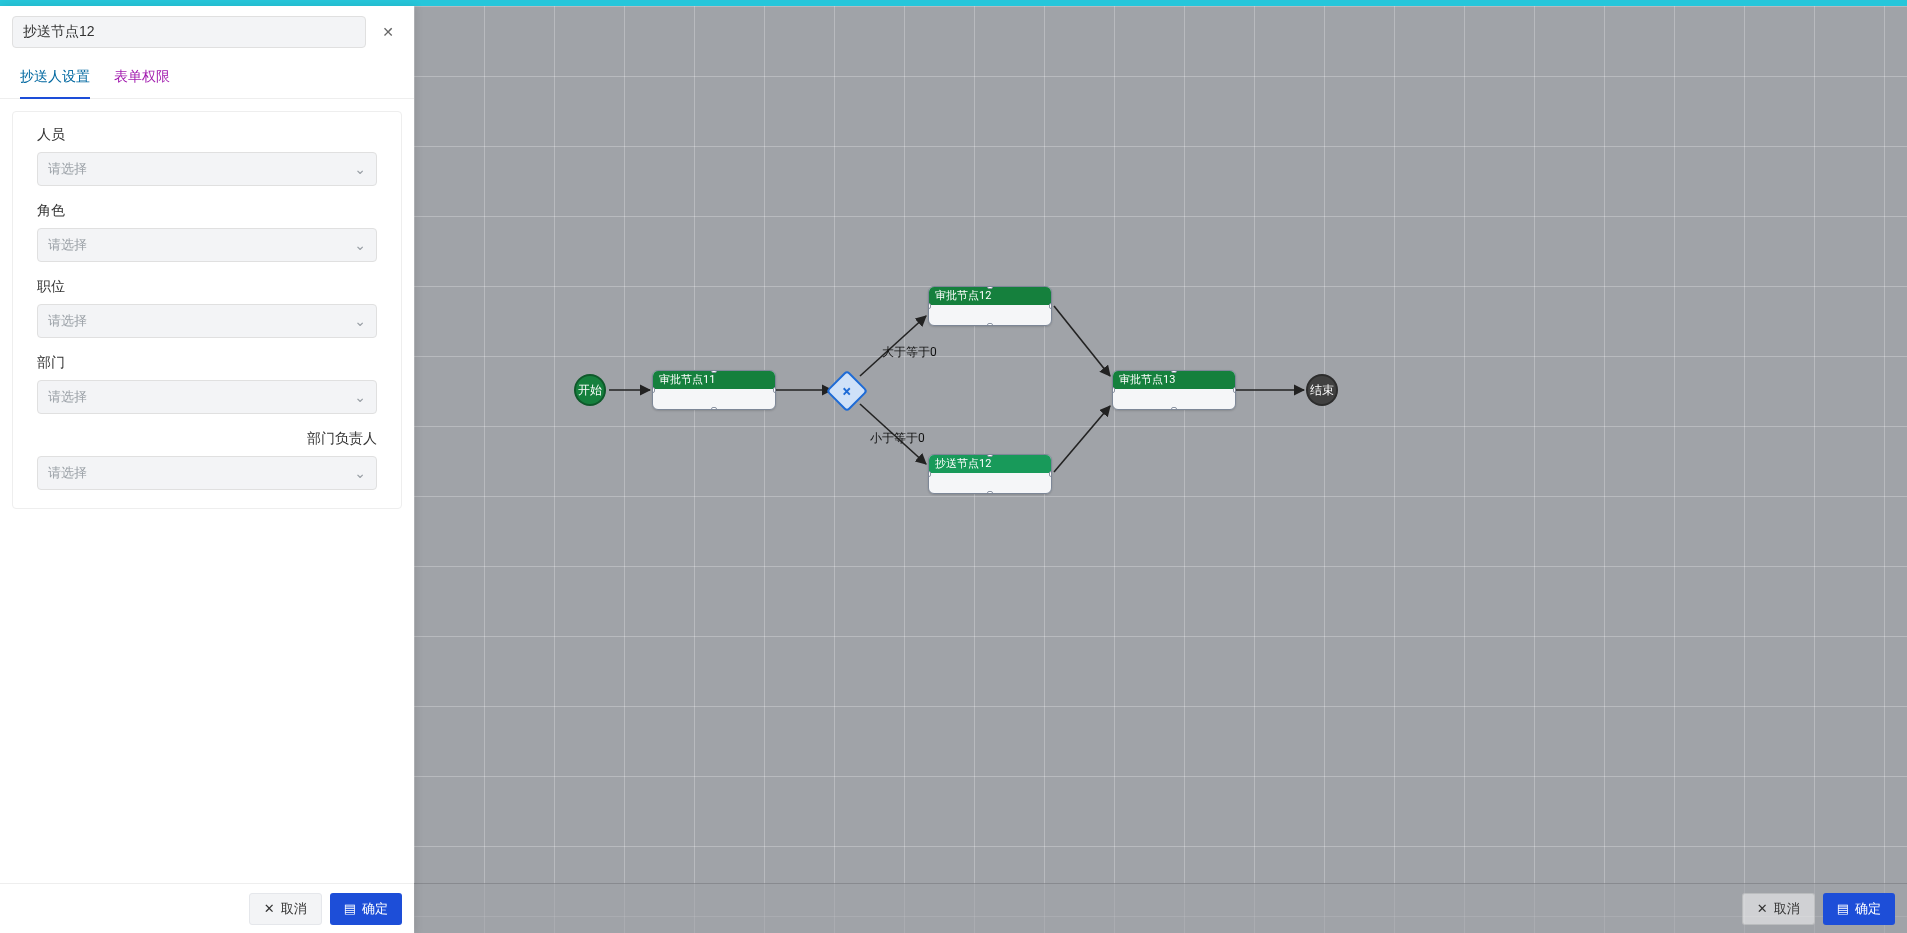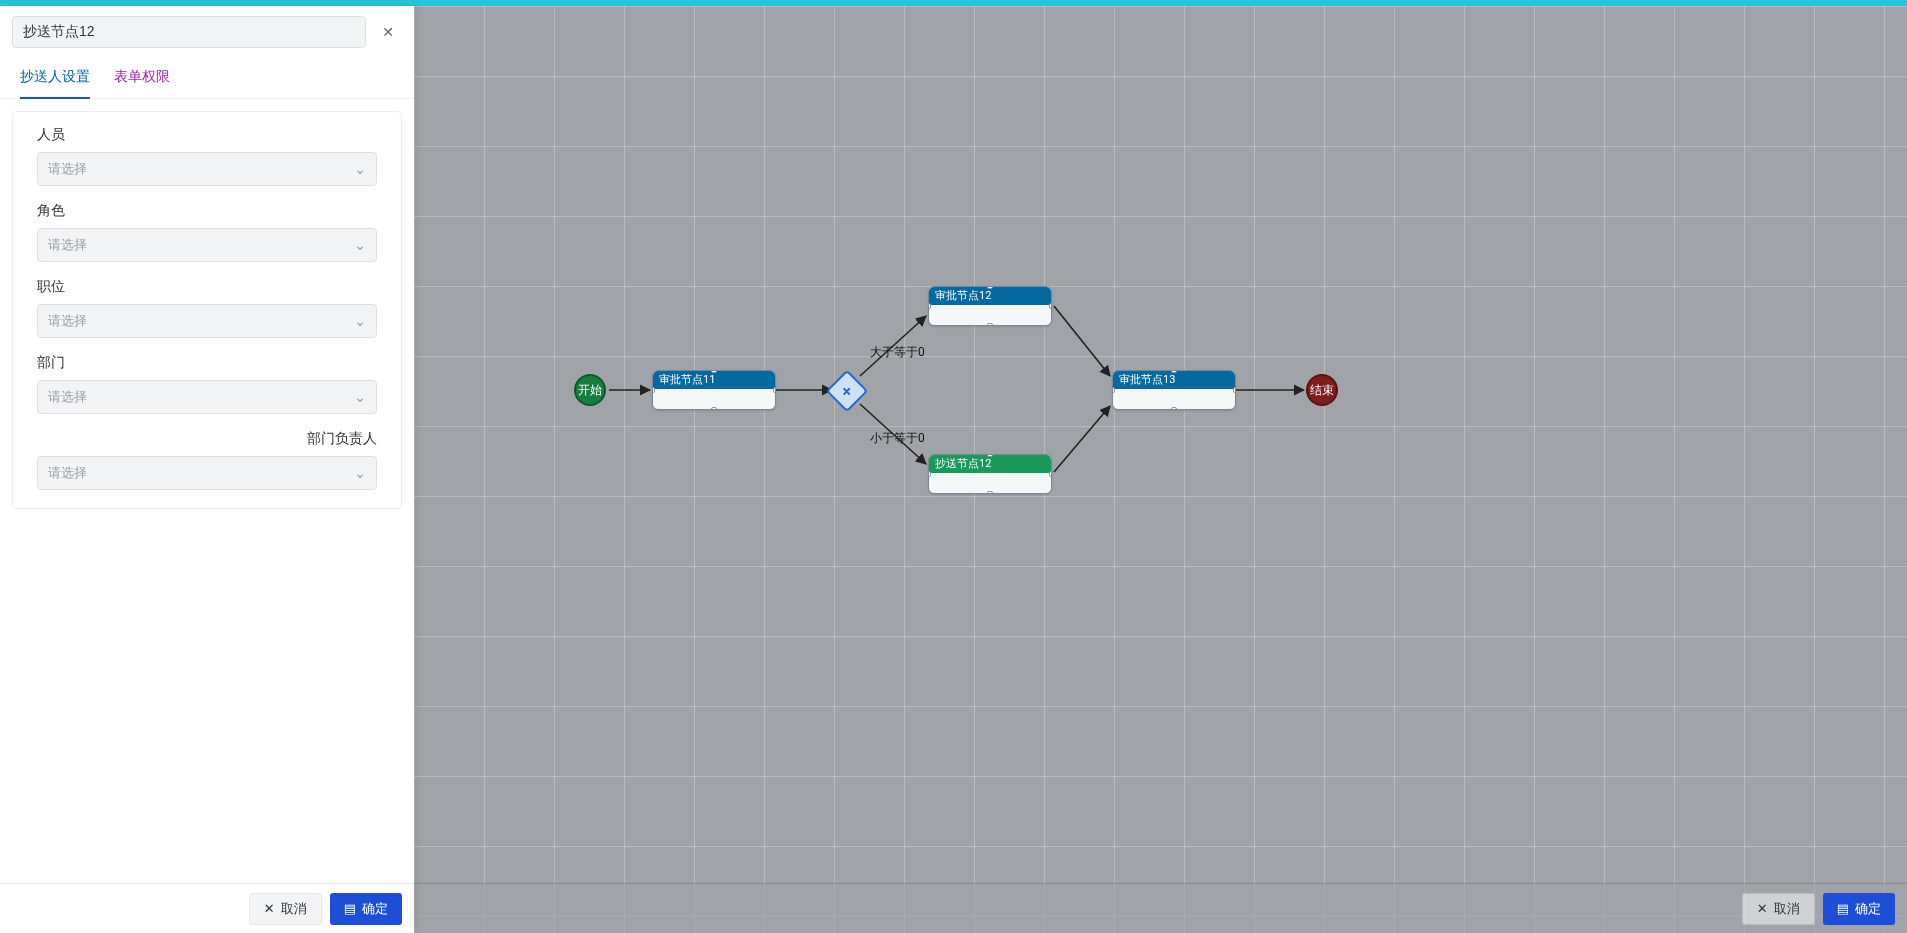--- a/index.html
+++ b/index.html
@@ -20,30 +20,30 @@
 
   .canvas-layer { position: absolute; left: 414px; top: 0; right: 0; bottom: 0; }
   .flow-svg { position: absolute; inset: 0; width: 100%; height: 100%; overflow: visible; }
 
   .flow-start, .flow-end {
     position: absolute; width: 32px; height: 32px; border-radius: 50%;
     display: flex; align-items: center; justify-content: center;
     font-size: 12px; color: #fff; border: 2px solid rgba(0,0,0,0.3);
   }
   .flow-start { background: #15803d; }
-  .flow-end { background: #7f1d1d; color: #fff; }
+  .flow-end { background: #404040; color: #fff; }
 
   .flow-node {
     position: absolute; width: 124px; height: 40px;
     border: 1px solid #7d8797; border-radius: 6px; background: #f5f6f8;
     overflow: hidden; box-shadow: 0 1px 2px rgba(0,0,0,0.15);
   }
   .flow-node .node-head {
     height: 18px; line-height: 18px; font-size: 11px; color: #fff; padding: 0 6px;
-    background: #0369a1;
+    background: #15803d;
   }
   .flow-node.green .node-head { background: #189a5a; }
   .flow-node .port { position: absolute; width: 6px; height: 6px; background: #fff; border: 1px solid #8a93a2; border-radius: 2px; }
   .flow-node .p-top { top: -4px; left: 50%; transform: translateX(-50%); }
   .flow-node .p-bot { bottom: -4px; left: 50%; transform: translateX(-50%); }
   .flow-node .p-left { left: -4px; top: 50%; transform: translateY(-50%); }
   .flow-node .p-right { right: -4px; top: 50%; transform: translateY(-50%); }
 
   .flow-gateway {
     position: absolute; width: 30px; height: 30px; background: #cfe1f8;
@@ -143,21 +143,21 @@
       <span class="port p-top"></span>
       <span class="port p-bot"></span>
       <span class="port p-left"></span>
       <span class="port p-right"></span>
     </div>
 
     <div class="flow-gateway" style="left:418px; top:370px;">
       <span>×</span>
     </div>
 
-    <div class="flow-label" style="left:452px; top:336px;">大于等于0</div>
+    <div class="flow-label" style="left:464px; top:336px;">大于等于0</div>
     <div class="flow-label" style="left:452px; top:422px;">小于等于0</div>
 
     <div class="flow-node" style="left:514px; top:280px;">
       <div class="node-head">审批节点12</div>
       <span class="port p-top"></span>
       <span class="port p-bot"></span>
       <span class="port p-left"></span>
       <span class="port p-right"></span>
     </div>
 

